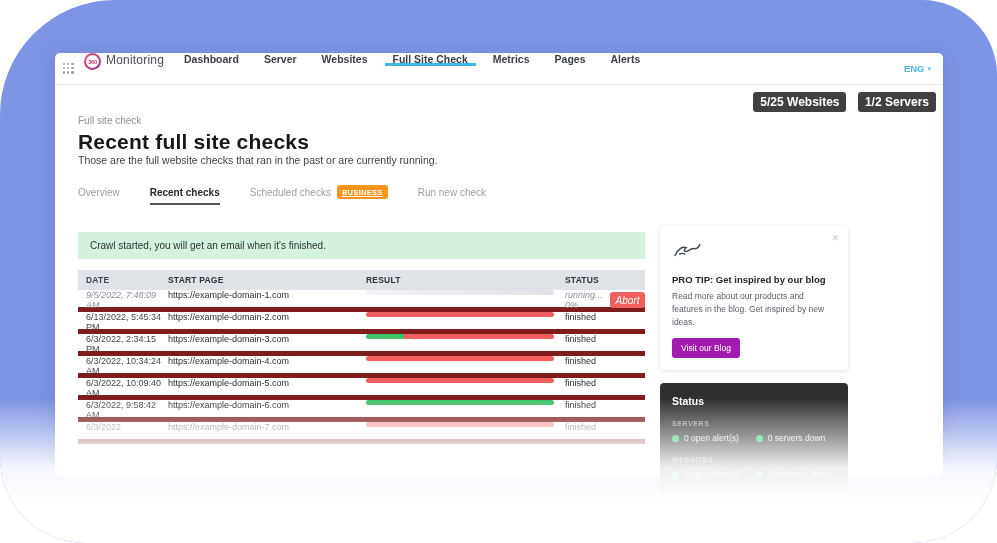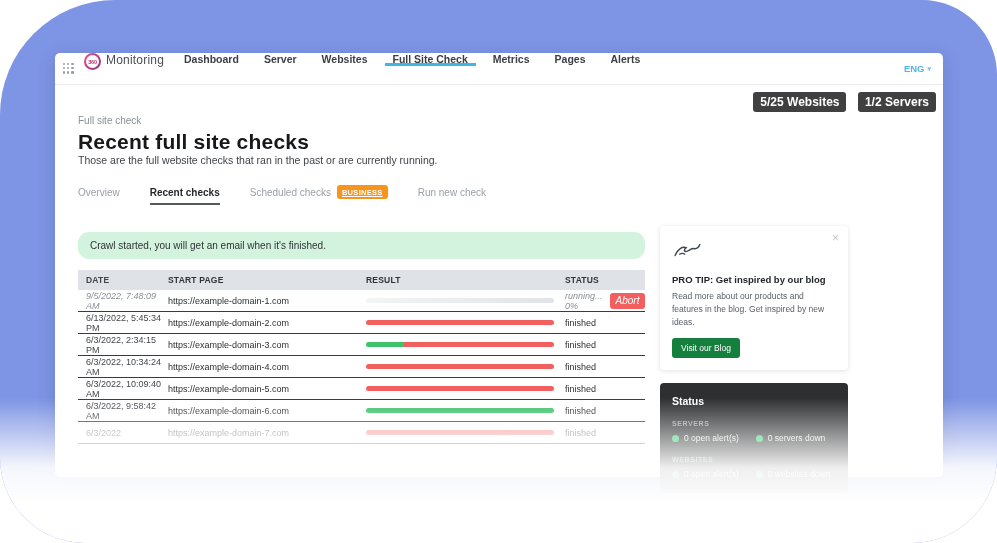--- a/index.html
+++ b/index.html
@@ -52,28 +52,28 @@
   .page-sub { font-size: 10.5px; color: #3f4349; }
 
   .tabs { display: flex; align-items: center; margin-top: 19px; }
   .tab { display: flex; align-items: center; margin-right: 30px; font-size: 10px;
     color: #9aa0a8; padding-bottom: 5px; cursor: pointer; border-bottom: 2px solid transparent; }
   .tab.active { color: #26282c; font-weight: bold; border-bottom-color: #55595f; }
   .biz-badge { margin-left: 6px; background: #f7941d; color: #fff; font-size: 7.5px;
     font-weight: bold; padding: 2.5px 5px; border-radius: 3px; letter-spacing: .3px; text-decoration: underline; }
 
   .alert { margin-top: 26px; background: #d4f3de; color: #2f3338; font-size: 10px;
-    padding: 8px 12px; border-radius: 11px; }
+    padding: 8px 12px; border-radius: 0; }
 
   
   .table { margin-top: 11px; width: 100%; }
   .thead { display: flex; align-items: center; height: 20px; background: #dfe2e7;
     font-size: 8.5px; font-weight: bold; color: #303439; letter-spacing: .2px; }
-  .trow { display: flex; align-items: center; height: 22px; background: #fff;
-    border-bottom: 1px solid #7f1d1d; font-size: 9px; color: #2c2f33; }
+  .trow { display: flex; align-items: flex-start; height: 22px; background: #fff;
+    border-bottom: 5px solid #7f1d1d; font-size: 9px; color: #2c2f33; }
   .trow.faded { opacity: .55; }
   .c-date { flex: 0 0 90px; padding-left: 8px; color: #42464c; }
   .c-date.running { font-style: italic; color: #8a8f98; }
   .c-url { flex: 0 0 198px; }
   .c-result { flex: 0 0 199px; }
   .c-status { flex: 1; display: flex; align-items: center; }
   .bar { width: 188px; height: 5px; border-radius: 3px; overflow: hidden; display: flex;
     background: #fff; }
   .bar.empty { background: linear-gradient(to right, #f3f4f6, #e1e3e8); }
   .seg-green { height: 100%; background: #3fc26a; }
@@ -83,21 +83,21 @@
   .abort { margin-left: 7px; background: #f15f5f; color: #fff; font-size: 10px;
     font-style: italic; padding: 2.5px 6px; border-radius: 3px; border: none; cursor: pointer; }
 
   
   .protip { position: relative; background: #fff; border-radius: 4px;
     box-shadow: 0 1px 5px rgba(0,0,0,.12); padding: 13px 12px 12px; }
   .protip-close { position: absolute; top: 6px; right: 9px; color: #c3c7cd;
     font-size: 12px; cursor: pointer; line-height: 1; }
   .protip-title { margin-top: 9px; font-size: 9.5px; font-weight: bold; color: #23262b; }
   .protip-body { margin-top: 5px; font-size: 8.5px; color: #5a6069; line-height: 1.5; }
-  .protip-btn { margin-top: 10px; background: #15803d; color: #fff; font-size: 8.5px;
+  .protip-btn { margin-top: 10px; background: #a21caf; color: #fff; font-size: 8.5px;
     padding: 5px 9px; border-radius: 3px; border: none; cursor: pointer;
     font-family: "Liberation Sans", sans-serif; }
 
   .status-card { margin-top: 13px; background: #2e2f31; border-radius: 4px;
     padding: 12px 12px 14px; }
   .status-title { font-size: 10.5px; font-weight: bold; color: #fff; }
   .status-section-label { margin-top: 13px; font-size: 7px; font-weight: bold;
     color: #9b9fa4; letter-spacing: .6px; }
   .status-items { display: flex; margin-top: 6px; }
   .status-item { display: flex; align-items: center; gap: 5px; font-size: 8.5px;

